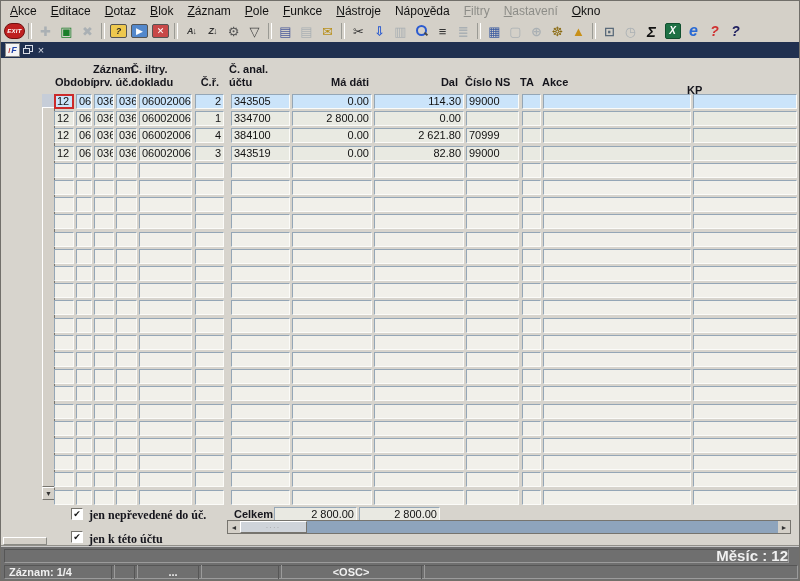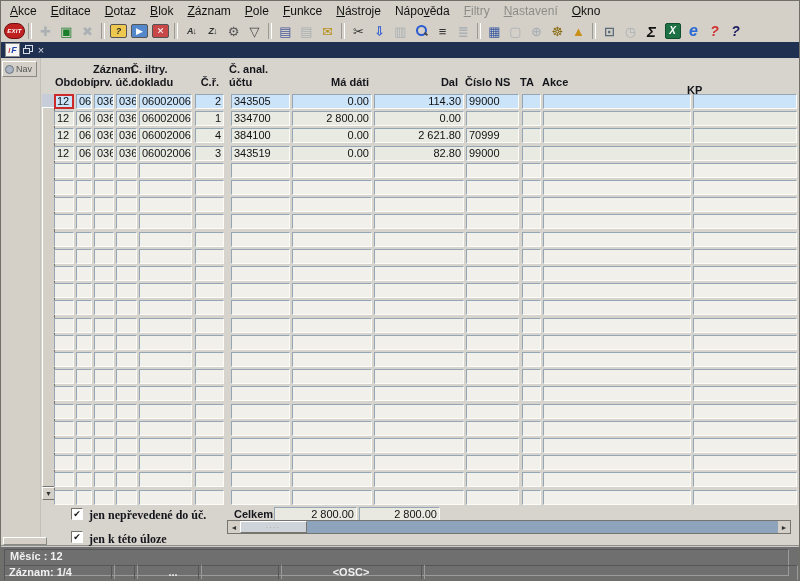--- a/index.html
+++ b/index.html
@@ -80,22 +80,22 @@
           line-height:12px;padding:0 2px;text-align:right;}
   .cbox{position:absolute;width:12px;height:12px;background:#fff;border:1px solid;
         border-color:#76746e #ffffff #ffffff #76746e;box-sizing:border-box;display:flex;
         align-items:center;justify-content:center;font-size:9px;color:#111;}
   .clabel{position:absolute;font-weight:bold;font-size:12px;color:#15151c;white-space:nowrap;font-family:Liberation Serif, serif;}
   #bstub{position:absolute;left:2px;top:479px;width:44px;height:8px;background:#d4d0c8;
          border:1px solid;border-color:#ffffff #8a8a84 #8a8a84 #ffffff;box-sizing:border-box;}
   
   #statusbar{position:absolute;left:0;top:545px;width:800px;height:36px;background:#6f6f6f;
              border-top:1px solid #c9c9c9;box-sizing:border-box;}
-  .spanel{position:absolute;height:27px;border:1px solid;border-color:#565656 #9b9b9b #9b9b9b #565656;
-          box-sizing:border-box;color:#f0f0f0;font-size:11px;font-weight:bold;line-height:12px;}
+  .spanel{position:absolute;height:14px;border:1px solid;border-color:#565656 #9b9b9b #9b9b9b #565656;
+          box-sizing:border-box;color:#f0f0f0;font-size:15px;font-weight:bold;line-height:12px;text-align:right;}
   .ssep{position:absolute;top:18px;width:2px;height:14px;border-left:1px solid #565656;border-right:1px solid #9b9b9b;}
   .stext{position:absolute;top:19px;color:#f0f0f0;font-size:11px;font-weight:bold;white-space:nowrap;}
 </style>
 </head>
 <body>
 
 <div id="root">
 
   <div id="menubar">
       <span class="mitem"><u>A</u>kce</span>
@@ -222,26 +222,20 @@
     <span id="appicon">
         <i>/</i>
         <span>F</span>
       </span>
     <span class="wbtn"><span class="restore-shape"></span></span>
     <span class="wbtn">×</span>
   </div>
 
   <div id="canvas">
 
-    <div id="navstrip">
-      <div id="navtab">
-        <span id="navdot"></span>
-        <span id="navlabel">Nav</span>
-      </div>
-    </div>
 
     <span class="hlabel" style="left:92px;top:5px;">Záznam</span>
     <span class="hlabel" style="left:130px;top:5px;">Č. iltry.</span>
     <span class="hlabel" style="left:228px;top:5px;">Č. anal.</span>
     <span class="hlabel" style="left:54px;top:18px;">Období</span>
     <span class="hlabel" style="left:92px;top:18px;">prv. úč.</span>
     <span class="hlabel" style="left:130px;top:18px;">dokladu</span>
     <span class="hlabel hr" style="left:190px;top:18px;width:28px;">Č.ř.</span>
     <span class="hlabel" style="left:228px;top:18px;">účtu</span>
     <span class="hlabel hr" style="left:285px;top:18px;width:83px;">Má dáti</span>
@@ -628,21 +622,21 @@
     <div class="tfield" style="left:273px;width:83px;">2 800.00</div>
     <div class="tfield" style="left:358px;width:81px;">2 800.00</div>
 
     <span class="cbox" style="left:70px;top:450px;">
         <span>✔</span>
       </span>
     <span class="clabel" style="left:88px;top:450px;">jen nepřevedené do úč.</span>
     <span class="cbox" style="left:70px;top:473px;">
         <span>✔</span>
       </span>
-    <span class="clabel" style="left:88px;top:474px;">jen k této úloze</span>
+    <span class="clabel" style="left:88px;top:474px;">jen k této účtu</span>
 
     <div id="hscroll">
       <div class="sbtn" style="left:0;top:0;width:12px;height:12px;border:none;">
           <span>◄</span>
         </div>
       <div id="hthumb">∙∙∙∙</div>
       <div class="sbtn" style="right:0;top:0;left:auto;width:12px;height:12px;border:none;position:absolute;">
           <span>►</span>
         </div>
     </div>

